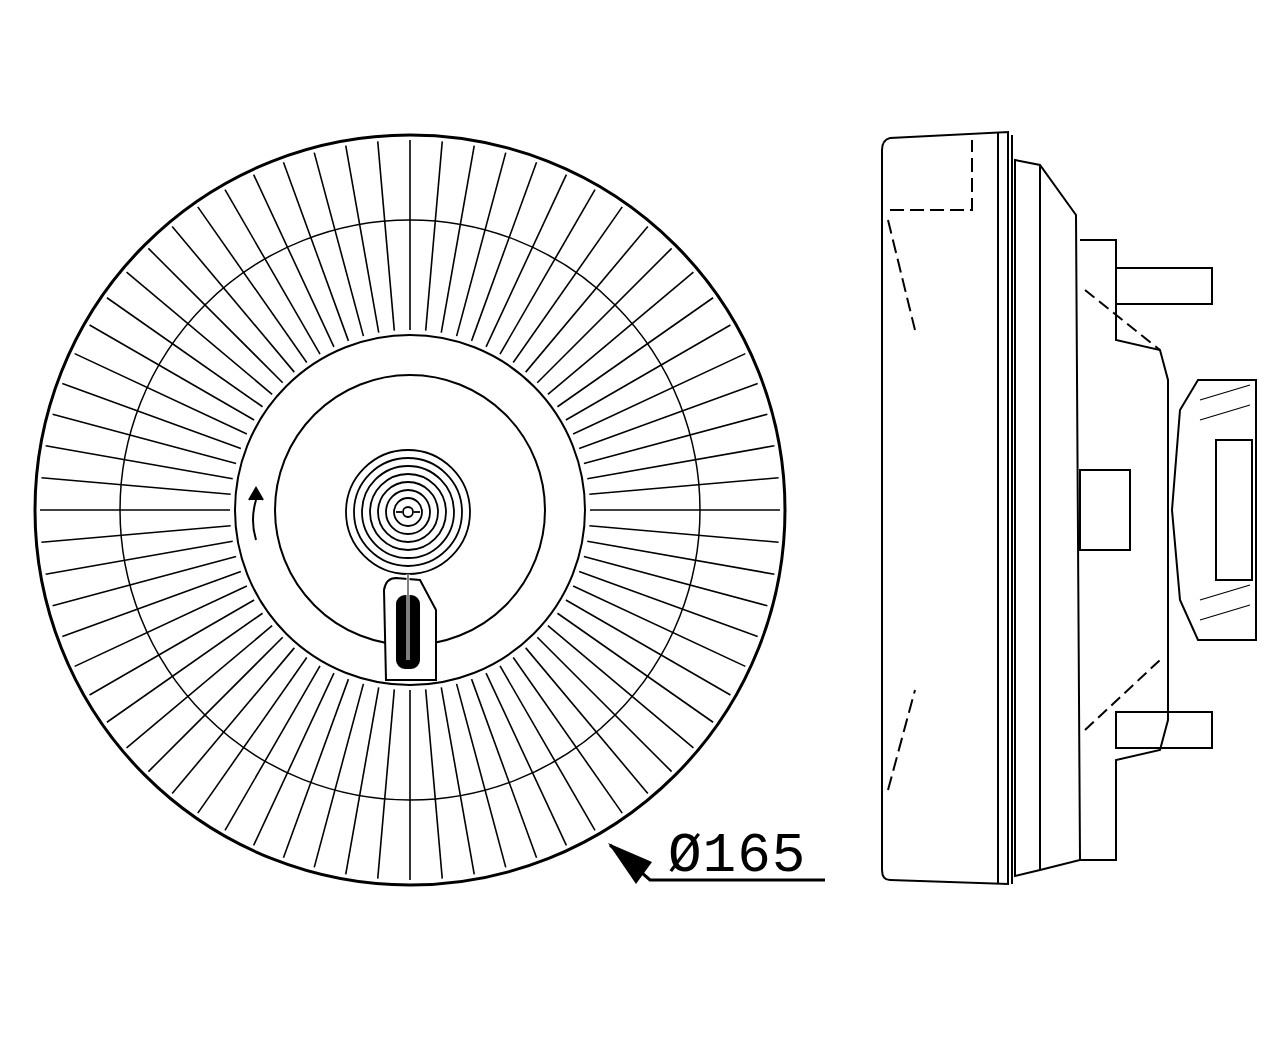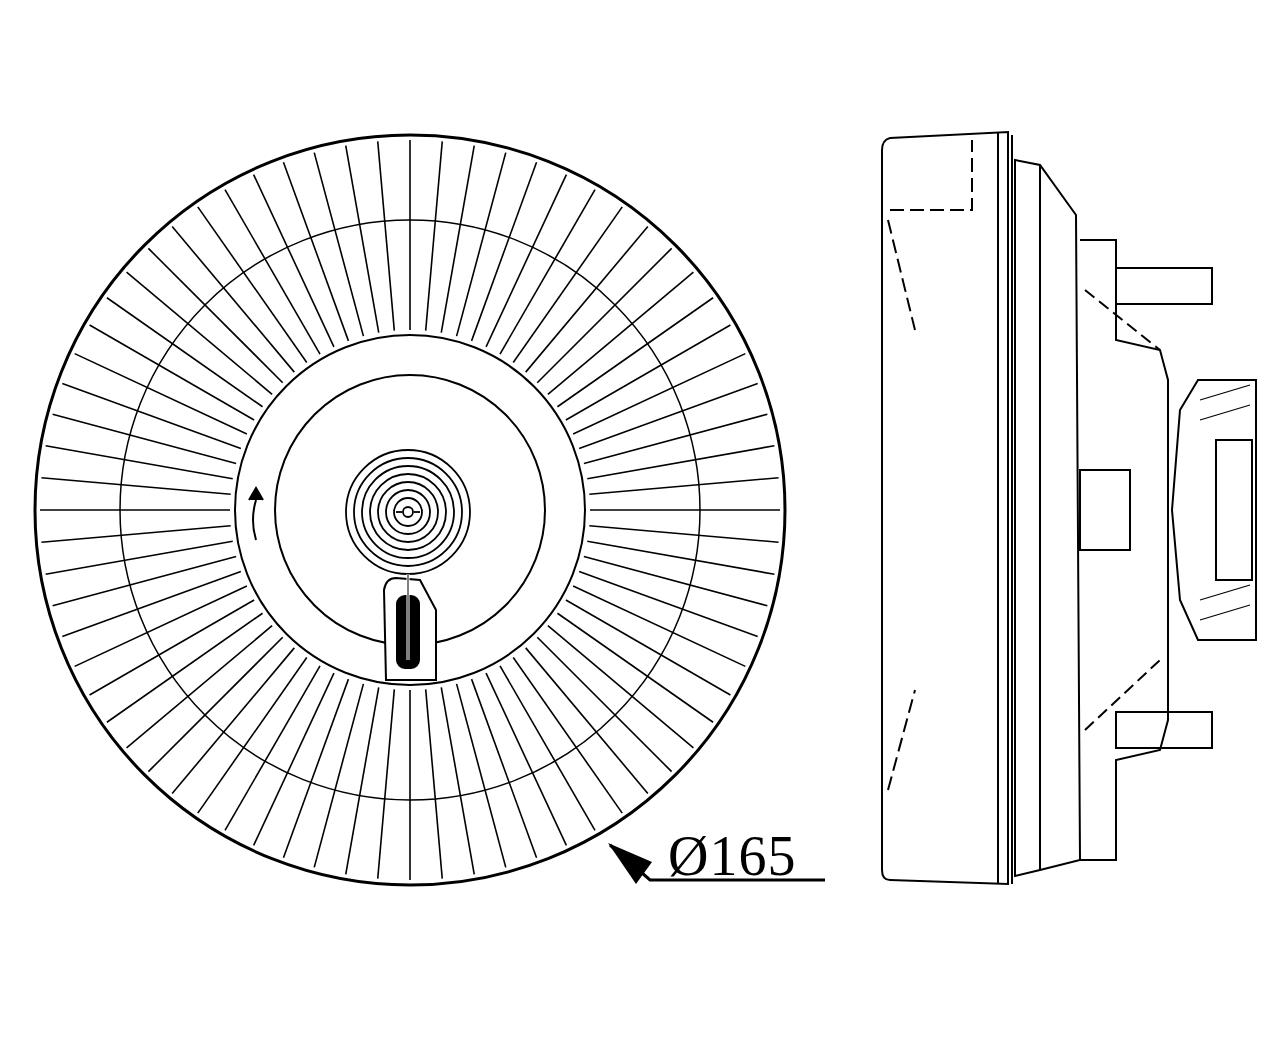--- a/index.html
+++ b/index.html
@@ -1,18 +1,18 @@
 <!DOCTYPE html>
 <html><head>
 <meta charset="utf-8">
 <style>
   html, body { margin:0; padding:0; background:#ffffff; }
   body { width:1280px; height:1044px; position:relative; overflow:hidden; font-family:"Liberation Sans", sans-serif; }
   #drawing { position:absolute; left:0; top:0; width:1280px; height:1044px; }
-  .dim-label { position:absolute; left:668px; top:826px; font-size:56px; color:#000; letter-spacing:1px; line-height:60px; font-family:Liberation Serif, serif; }
+  .dim-label { position:absolute; left:668px; top:826px; font-size:56px; color:#000; letter-spacing:1px; line-height:60px; font-family:Liberation Mono, monospace; }
 </style>
 </head>
 <body>
 
 <svg id="drawing" viewBox="0 0 1280 1044" xmlns="http://www.w3.org/2000/svg" fill="none" stroke="#000" stroke-width="2">
 
   <g>
     <circle cx="410" cy="510" r="375" stroke-width="3"></circle>
     <circle cx="410" cy="510" r="290" stroke-width="1.5"></circle>
     <circle cx="410" cy="510" r="175" stroke-width="2"></circle>

